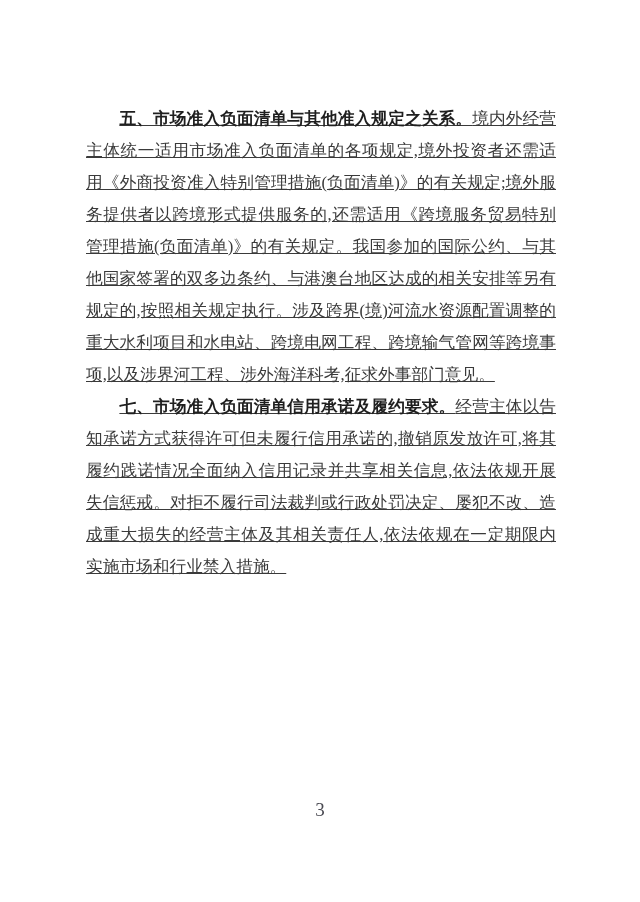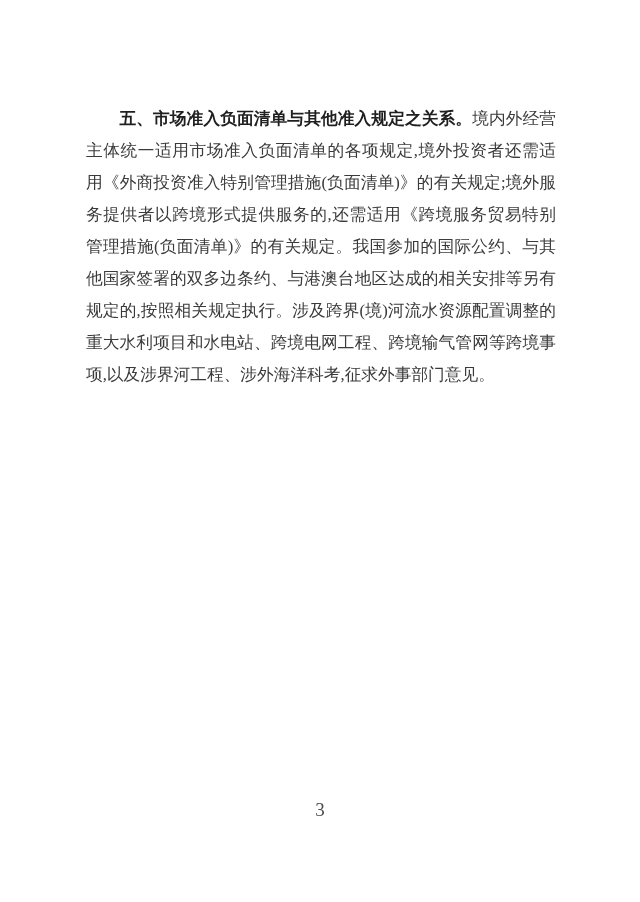--- a/index.html
+++ b/index.html
@@ -26,20 +26,21 @@
     font-size: 16.7px;
     line-height: 32px;
     color: #3a3a3a;
     text-align: justify;
     text-justify: inter-ideograph;
     text-indent: 2em;
     line-break: strict;
     word-break: normal;
     overflow-wrap: break-word;
     font-family: "Liberation Serif", serif;
+    text-decoration: underline;
   }
   .para .head {
     font-weight: bold;
     color: #1f1f1f;
     font-family: "Liberation Sans", sans-serif;
   }
   .page-number {
     position: absolute;
     top: 799px;
     left: 0;
@@ -52,17 +53,18 @@
 </style>
 </head>
 <body>
 
 <div class="page">
   <div class="content">
 
     <p class="para"><span class="head">五、市场准入负面清单与其他准入规定之关系。</span><span>境内外经营主体统一适用市场准入负面清单的各项规定,境外投资者还需适用《外商投资准入特别管理措施(负面清单)》的有关规定;境外服务提供者以跨境形式提供服务的,还需适用《跨境服务贸易特别管理措施(负面清单)》的有关规定。我国参加的国际公约、与其他国家签署的双多边条约、与港澳台地区达成的相关安排等另有规定的,按照相关规定执行。涉及跨界(境)河流水资源配置调整的重大水利项目和水电站、跨境电网工程、跨境输气管网等跨境事项,以及涉界河工程、涉外海洋科考,征求外事部门意见。</span></p>
 
 
+    <p class="para"><span class="head">七、市场准入负面清单信用承诺及履约要求。</span><span>经营主体以告知承诺方式获得许可但未履行信用承诺的,撤销原发放许可,将其履约践诺情况全面纳入信用记录并共享相关信息,依法依规开展失信惩戒。对拒不履行司法裁判或行政处罚决定、屡犯不改、造成重大损失的经营主体及其相关责任人,依法依规在一定期限内实施市场和行业禁入措施。</span></p>
 
   </div>
 
   <div class="page-number">3</div>
 </div>
 
 </body></html>

